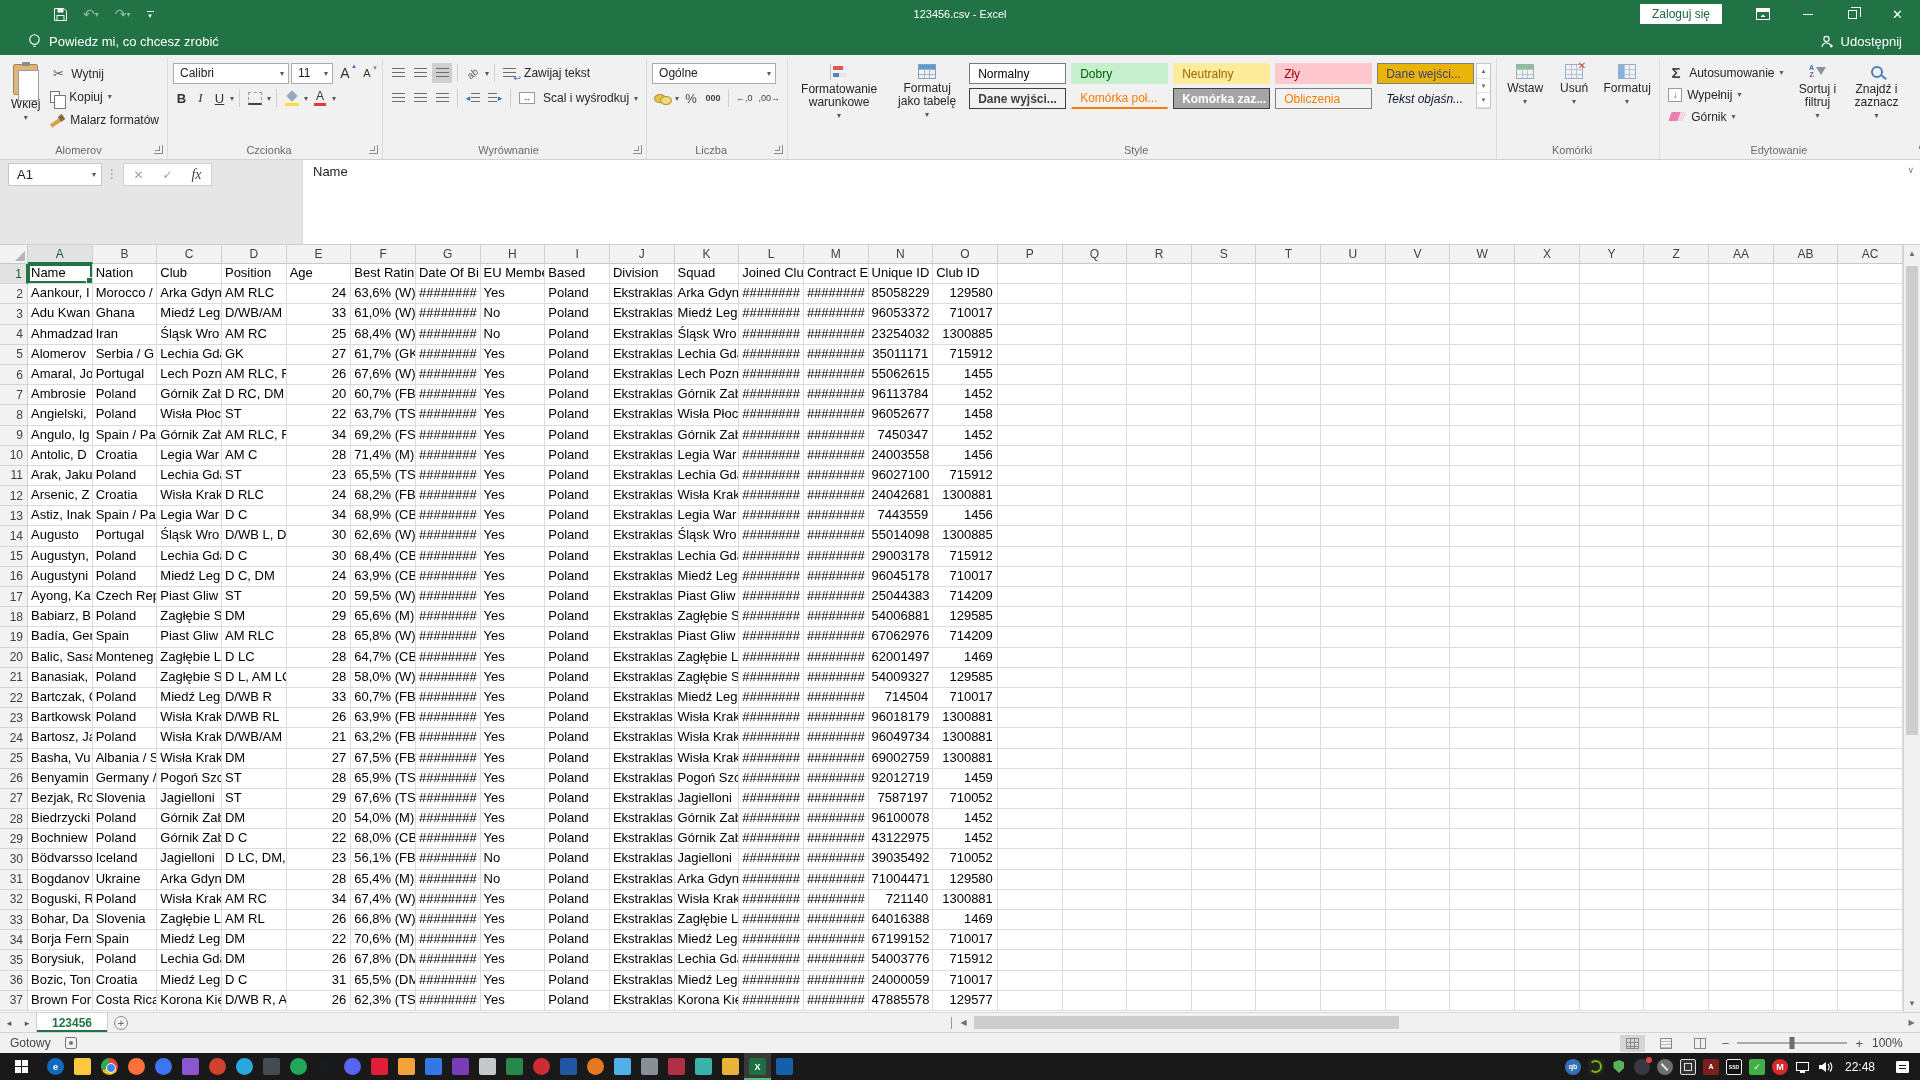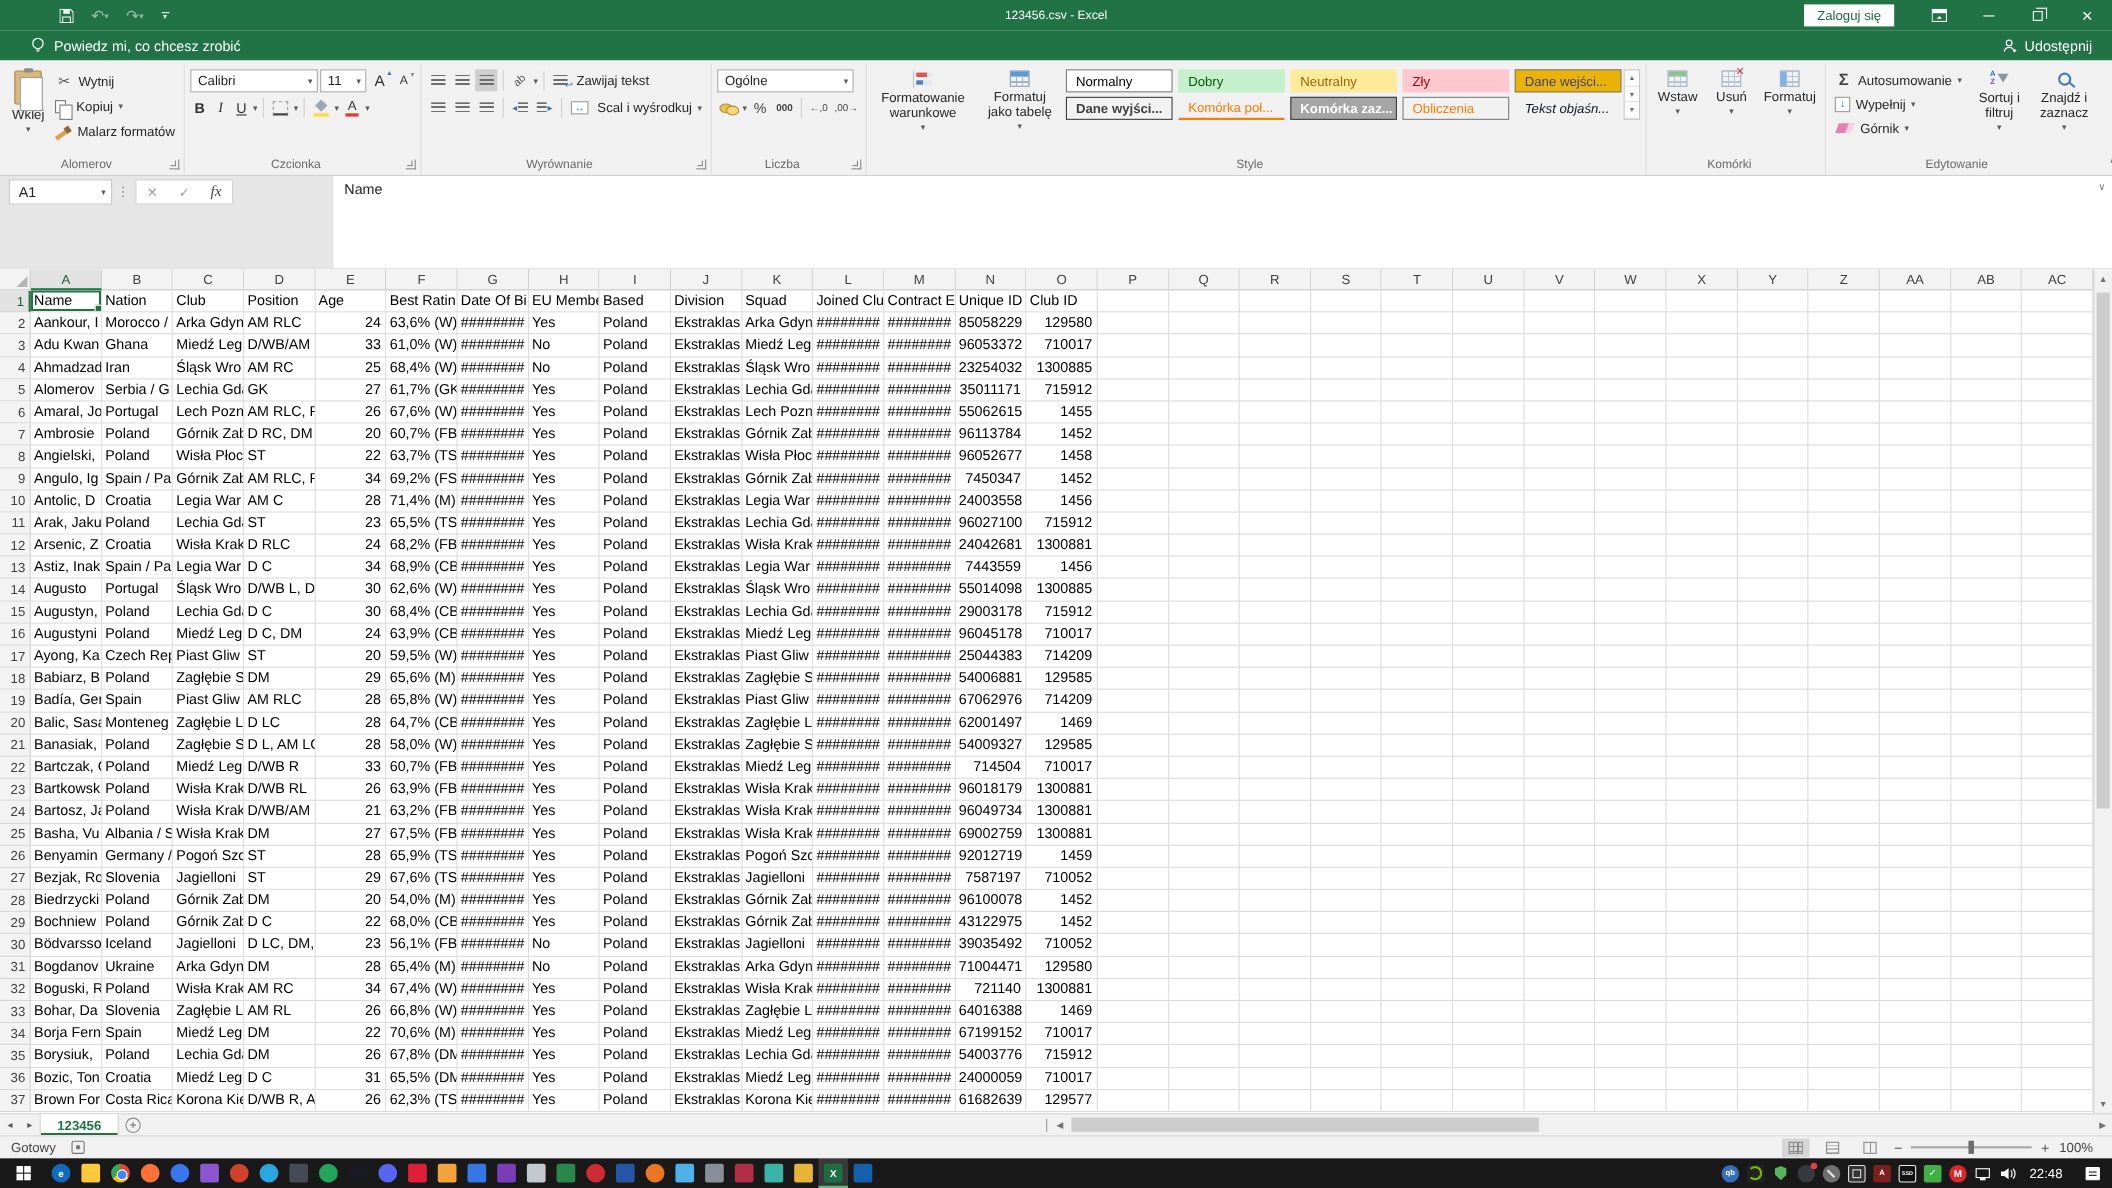--- a/index.html
+++ b/index.html
@@ -1724,21 +1724,21 @@
           <div class="cell">D/WB R, A</div>
           <div class="cell num">26</div>
           <div class="cell">62,3% (TS)</div>
           <div class="cell">########</div>
           <div class="cell">Yes</div>
           <div class="cell">Poland</div>
           <div class="cell">Ekstraklas</div>
           <div class="cell">Korona Kie</div>
           <div class="cell">########</div>
           <div class="cell">########</div>
-          <div class="cell num">61682639</div>
+          <div class="cell num">47885578</div>
           <div class="cell num">129577</div>
           <div class="cell"></div>
           <div class="cell"></div>
           <div class="cell"></div>
           <div class="cell"></div>
           <div class="cell"></div>
           <div class="cell"></div>
           <div class="cell"></div>
           <div class="cell"></div>
           <div class="cell"></div>

